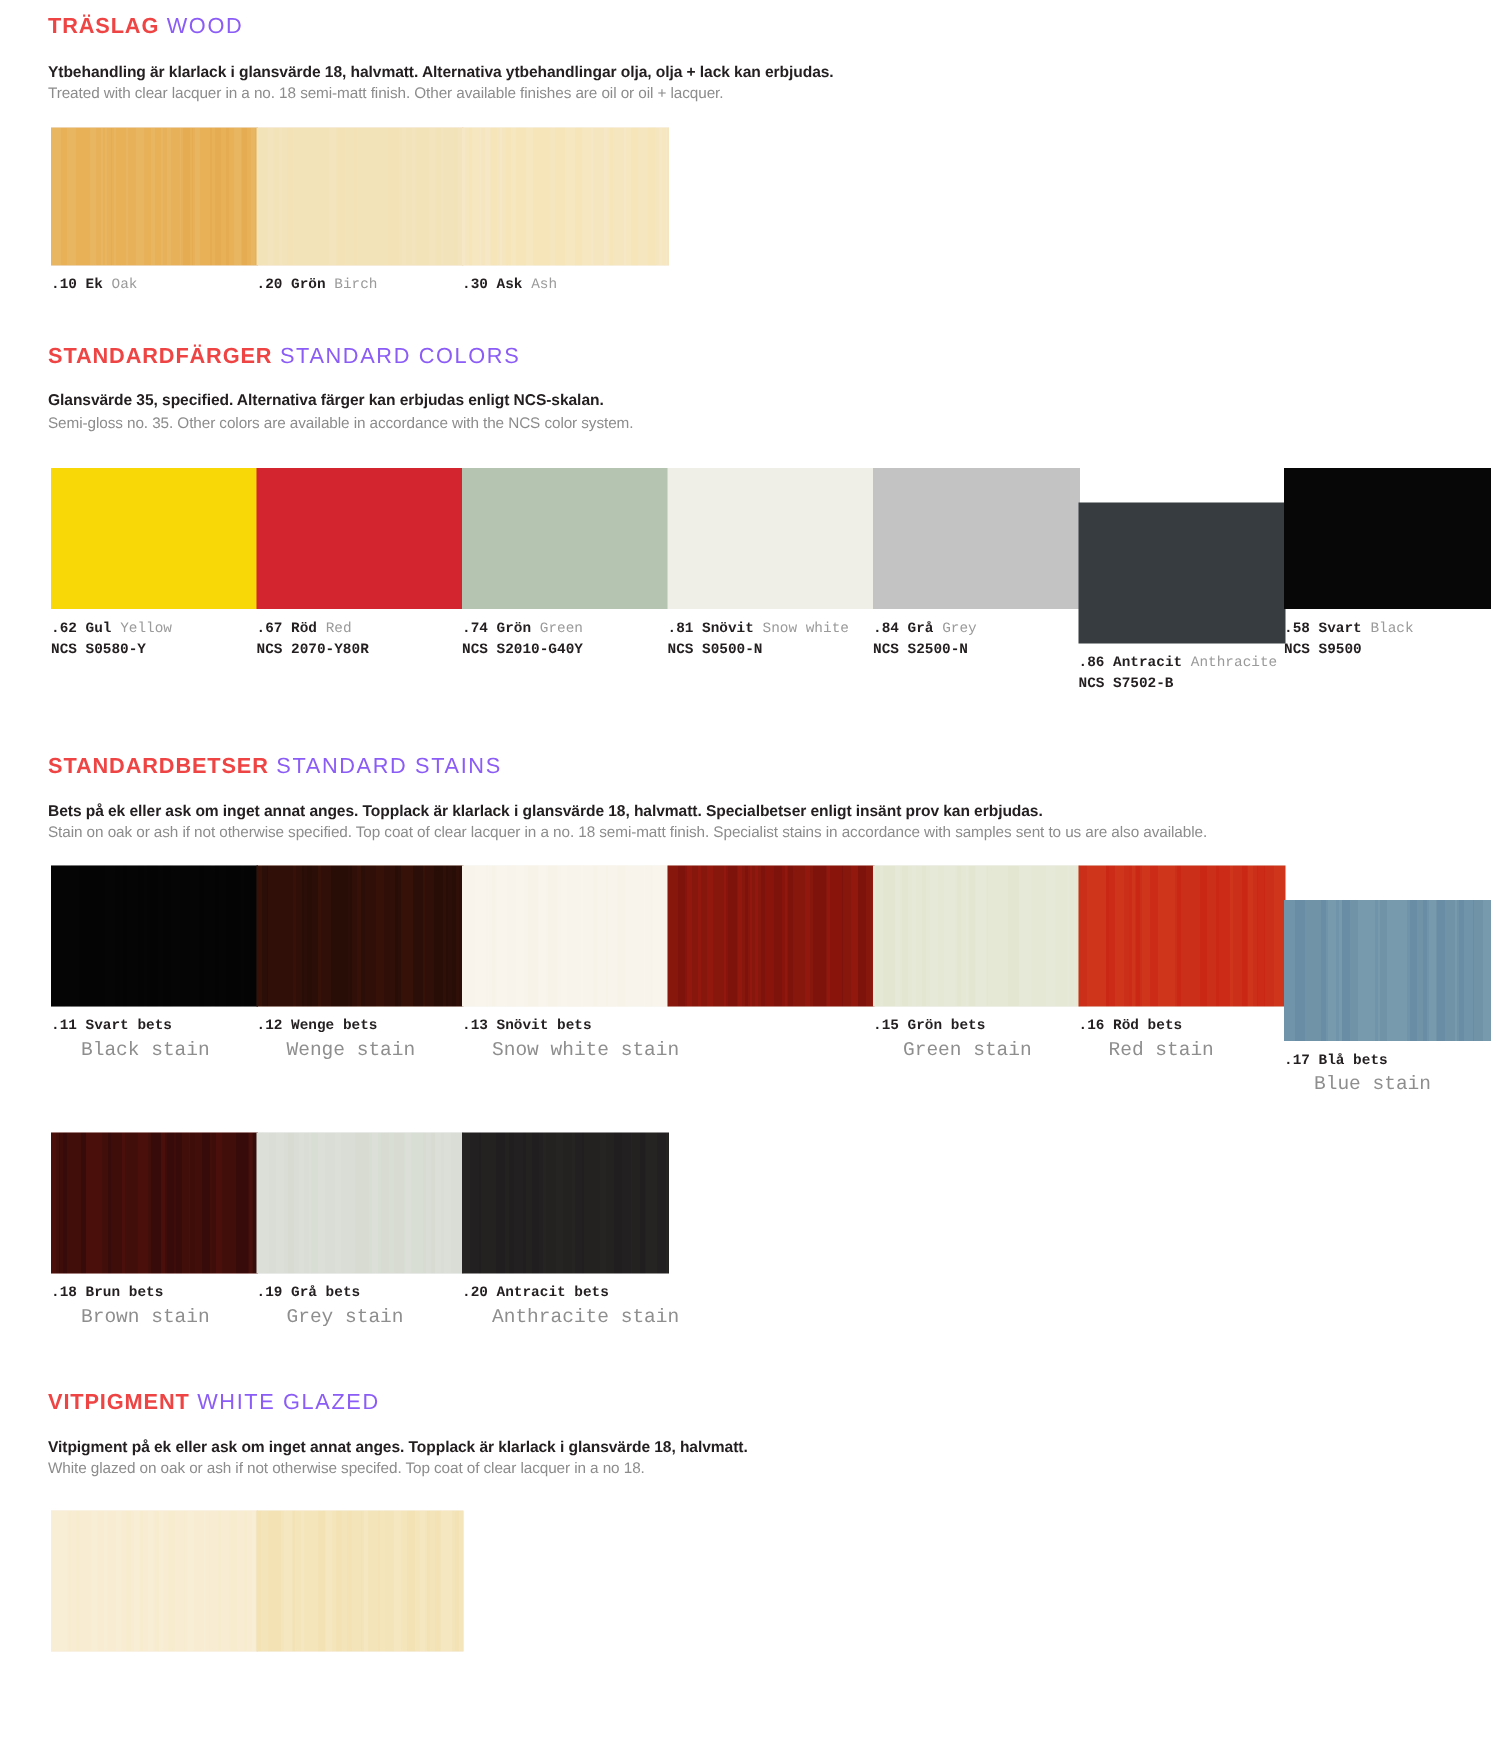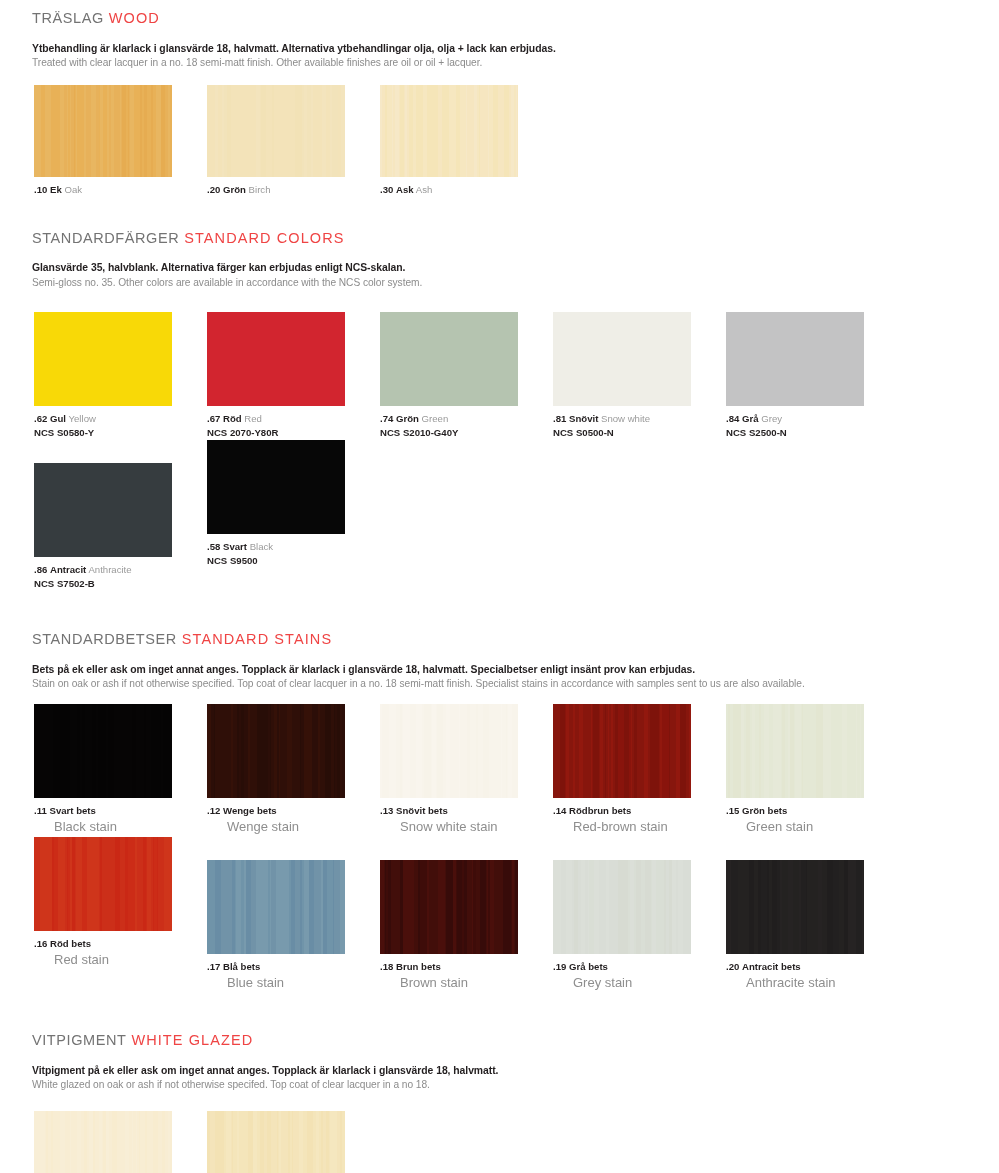--- a/index.html
+++ b/index.html
@@ -17,22 +17,22 @@
   
   .section { padding: 0 0 0 0; }
   .sec-head {
     margin: 0;
     padding: 0 0 0 32px;
     font-size: 14.5px;
     letter-spacing: .04em;
     line-height: 1.1;
     white-space: nowrap;
   }
-  .sec-head .sv { font-weight: 400; color: #737373; }
-  .sec-head .en { font-weight: 400; color: #ef4444; letter-spacing: .075em; margin-left: 5px; }
+  .sec-head .sv { font-weight: 700; color: #ef4444; }
+  .sec-head .en { font-weight: 400; color: #8b5cf6; letter-spacing: .075em; margin-left: 5px; }
 
   .sec-desc { padding: 0 0 0 32px; margin: 0; }
   .sec-desc .sv {
     display: block;
     font-size: 10.4px;
     font-weight: 700;
     color: #231f20;
     line-height: 1.45;
     letter-spacing: -0.005em;
   }
@@ -40,21 +40,21 @@
     display: block;
     font-size: 10.2px;
     font-weight: 400;
     color: #8c8c8c;
     line-height: 1.45;
     letter-spacing: -0.005em;
   }
 
   
   .grid { padding: 0 0 0 34px; display: flex; flex-wrap: wrap; }
-  .cell { width: 173px; }
+  .cell { width: 137px; font-family: Liberation Mono, monospace; }
 
   .swatch {
     width: 138px;
     height: 94px;
     position: relative;
     overflow: hidden;
     background-repeat: no-repeat;
   }
   .swatch.wood { height: 92px; }
 
@@ -110,21 +110,21 @@
           </div>
           <div class="labels">
             <div class="l-row"><span class="l-code">.30</span> <span class="l-sv">Ask</span> <span class="l-en">Ash</span></div>
           </div>
         </div>
       </div>
     </div>
     <div class="section" style="margin-top: 34px;">
       <h2 class="sec-head"><span class="sv">STANDARDFÄRGER</span><span class="en">STANDARD COLORS</span></h2>
       <div class="sec-desc" style="margin-top: 14px;">
-        <span class="sv">Glansvärde 35, halvblank. Alternativa färger kan erbjudas enligt NCS-skalan.</span>
+        <span class="sv">Glansvärde 35, specified. Alternativa färger kan erbjudas enligt NCS-skalan.</span>
         <span class="en">Semi-gloss no. 35. Other colors are available in accordance with the NCS color system.</span>
       </div>
       <div class="grid" style="margin-top: 22px;">
         <div class="cell">
           <div class="swatch" style="background: rgb(248, 217, 7);"></div>
           <div class="labels">
             <div class="l-row"><span class="l-code">.62</span> <span class="l-sv">Gul</span> <span class="l-en">Yellow</span></div>
             <div class="l-ncs">NCS S0580-Y</div>
           </div>
         </div>
@@ -207,24 +207,20 @@
           <div class="labels">
             <div class="l-row"><span class="l-code">.13</span> <span class="l-sv">Snövit bets</span></div>
             <div class="l-en-below">Snow white stain</div>
           </div>
         </div>
         <div class="cell">
           <div class="swatch" style="background: rgb(126, 35, 24);">
             <div class="grain" style="background-image: linear-gradient(90deg, rgb(168, 67, 44) 0%, rgb(168, 67, 44) 4.07%, rgb(168, 67, 44) 4.07%, rgb(168, 67, 44) 5.22%, rgb(126, 35, 24) 5.22%, rgb(126, 35, 24) 9.39%, rgb(168, 67, 44) 9.39%, rgb(168, 67, 44) 11.69%, rgb(168, 67, 44) 11.69%, rgb(168, 67, 44) 14.48%, rgb(168, 67, 44) 14.48%, rgb(168, 67, 44) 17.37%, rgb(168, 67, 44) 17.37%, rgb(168, 67, 44) 19.01%, rgb(168, 67, 44) 19.01%, rgb(168, 67, 44) 22.64%, rgb(168, 67, 44) 22.64%, rgb(168, 67, 44) 23.83%, rgb(168, 67, 44) 23.83%, rgb(168, 67, 44) 27.05%, rgb(168, 67, 44) 27.05%, rgb(168, 67, 44) 28.46%, rgb(126, 35, 24) 28.46%, rgb(126, 35, 24) 32.1%, rgb(126, 35, 24) 32.1%, rgb(126, 35, 24) 33.46%, rgb(168, 67, 44) 33.46%, rgb(168, 67, 44) 37.54%, rgb(126, 35, 24) 37.54%, rgb(126, 35, 24) 38.66%, rgb(168, 67, 44) 38.66%, rgb(168, 67, 44) 42.67%, rgb(168, 67, 44) 42.67%, rgb(168, 67, 44) 45.22%, rgb(126, 35, 24) 45.22%, rgb(126, 35, 24) 46.83%, rgb(126, 35, 24) 46.83%, rgb(126, 35, 24) 48.92%, rgb(126, 35, 24) 48.92%, rgb(126, 35, 24) 50.3%, rgb(126, 35, 24) 50.3%, rgb(126, 35, 24) 53.12%, rgb(126, 35, 24) 53.12%, rgb(126, 35, 24) 56.65%, rgb(168, 67, 44) 56.65%, rgb(168, 67, 44) 58.34%, rgb(126, 35, 24) 58.34%, rgb(126, 35, 24) 60.82%, rgb(168, 67, 44) 60.82%, rgb(168, 67, 44) 63.51%, rgb(168, 67, 44) 63.51%, rgb(168, 67, 44) 64.71%, rgb(168, 67, 44) 64.71%, rgb(168, 67, 44) 66.45%, rgb(168, 67, 44) 66.45%, rgb(168, 67, 44) 70.52%, rgb(126, 35, 24) 70.52%, rgb(126, 35, 24) 74.99%, rgb(126, 35, 24) 74.99%, rgb(126, 35, 24) 76.71%, rgb(168, 67, 44) 76.71%, rgb(168, 67, 44) 78.73%, rgb(126, 35, 24) 78.73%, rgb(126, 35, 24) 81.15%, rgb(126, 35, 24) 81.15%, rgb(126, 35, 24) 84.7%, rgb(168, 67, 44) 84.7%, rgb(168, 67, 44) 89.18%, rgb(168, 67, 44) 89.18%, rgb(168, 67, 44) 92.15%, rgb(126, 35, 24) 92.15%, rgb(126, 35, 24) 93.73%, rgb(126, 35, 24) 93.73%, rgb(126, 35, 24) 96.11%, rgb(168, 67, 44) 96.11%, rgb(168, 67, 44) 99.98%, rgb(168, 67, 44) 99.98%, rgb(168, 67, 44) 103.71%); opacity: 0.55;"></div>
             <div class="grain2" style="background-image: linear-gradient(90deg, rgb(126, 35, 24) 0%, rgb(126, 35, 24) 2.23%, rgb(126, 35, 24) 2.23%, rgb(126, 35, 24) 6.05%, rgb(126, 35, 24) 6.05%, rgb(126, 35, 24) 8.37%, rgb(168, 67, 44) 8.37%, rgb(168, 67, 44) 11.72%, rgb(126, 35, 24) 11.72%, rgb(126, 35, 24) 14.62%, rgb(168, 67, 44) 14.62%, rgb(168, 67, 44) 16.02%, rgb(126, 35, 24) 16.02%, rgb(126, 35, 24) 18.94%, rgb(168, 67, 44) 18.94%, rgb(168, 67, 44) 22.03%, rgb(126, 35, 24) 22.03%, rgb(126, 35, 24) 25.12%, rgb(126, 35, 24) 25.12%, rgb(126, 35, 24) 27.19%, rgb(168, 67, 44) 27.19%, rgb(168, 67, 44) 29.31%, rgb(126, 35, 24) 29.31%, rgb(126, 35, 24) 31.04%, rgb(126, 35, 24) 31.04%, rgb(126, 35, 24) 33%, rgb(126, 35, 24) 33%, rgb(126, 35, 24) 34.11%, rgb(168, 67, 44) 34.11%, rgb(168, 67, 44) 35.95%, rgb(126, 35, 24) 35.95%, rgb(126, 35, 24) 39.66%, rgb(168, 67, 44) 39.66%, rgb(168, 67, 44) 40.86%, rgb(126, 35, 24) 40.86%, rgb(126, 35, 24) 42.03%, rgb(168, 67, 44) 42.03%, rgb(168, 67, 44) 43.67%, rgb(126, 35, 24) 43.67%, rgb(126, 35, 24) 47.2%, rgb(168, 67, 44) 47.2%, rgb(168, 67, 44) 51.45%, rgb(126, 35, 24) 51.45%, rgb(126, 35, 24) 55.15%, rgb(168, 67, 44) 55.15%, rgb(168, 67, 44) 57.58%, rgb(126, 35, 24) 57.58%, rgb(126, 35, 24) 59.58%, rgb(126, 35, 24) 59.58%, rgb(126, 35, 24) 63.79%, rgb(126, 35, 24) 63.79%, rgb(126, 35, 24) 66.23%, rgb(168, 67, 44) 66.23%, rgb(168, 67, 44) 68.6%, rgb(126, 35, 24) 68.6%, rgb(126, 35, 24) 72.91%, rgb(126, 35, 24) 72.91%, rgb(126, 35, 24) 74.18%, rgb(126, 35, 24) 74.18%, rgb(126, 35, 24) 77.27%, rgb(168, 67, 44) 77.27%, rgb(168, 67, 44) 79.01%, rgb(168, 67, 44) 79.01%, rgb(168, 67, 44) 82.49%, rgb(168, 67, 44) 82.49%, rgb(168, 67, 44) 84.36%, rgb(126, 35, 24) 84.36%, rgb(126, 35, 24) 88.8%, rgb(168, 67, 44) 88.8%, rgb(168, 67, 44) 92.18%, rgb(126, 35, 24) 92.18%, rgb(126, 35, 24) 95.46%, rgb(126, 35, 24) 95.46%, rgb(126, 35, 24) 98.77%, rgb(168, 67, 44) 98.77%, rgb(168, 67, 44) 100.89%); opacity: 0.28;"></div>
           </div>
-          <div class="labels">
-            <div class="l-row"><span class="l-code">.14</span> <span class="l-sv">Rödbrun bets</span></div>
-            <div class="l-en-below">Red-brown stain</div>
-          </div>
         </div>
         <div class="cell">
           <div class="swatch" style="background: rgb(217, 221, 201);">
             <div class="grain" style="background-image: linear-gradient(90deg, rgb(217, 221, 201) 0%, rgb(217, 221, 201) 1.42%, rgb(197, 195, 168) 1.42%, rgb(197, 195, 168) 3.31%, rgb(197, 195, 168) 3.31%, rgb(197, 195, 168) 7.34%, rgb(197, 195, 168) 7.34%, rgb(197, 195, 168) 10.69%, rgb(217, 221, 201) 10.69%, rgb(217, 221, 201) 14.24%, rgb(197, 195, 168) 14.24%, rgb(197, 195, 168) 18.66%, rgb(217, 221, 201) 18.66%, rgb(217, 221, 201) 20.88%, rgb(197, 195, 168) 20.88%, rgb(197, 195, 168) 23.42%, rgb(197, 195, 168) 23.42%, rgb(197, 195, 168) 24.8%, rgb(197, 195, 168) 24.8%, rgb(197, 195, 168) 27.38%, rgb(217, 221, 201) 27.38%, rgb(217, 221, 201) 30.76%, rgb(217, 221, 201) 30.76%, rgb(217, 221, 201) 33.61%, rgb(217, 221, 201) 33.61%, rgb(217, 221, 201) 35.75%, rgb(217, 221, 201) 35.75%, rgb(217, 221, 201) 39.57%, rgb(197, 195, 168) 39.57%, rgb(197, 195, 168) 42.72%, rgb(197, 195, 168) 42.72%, rgb(197, 195, 168) 44.77%, rgb(217, 221, 201) 44.77%, rgb(217, 221, 201) 46.35%, rgb(197, 195, 168) 46.35%, rgb(197, 195, 168) 49.76%, rgb(217, 221, 201) 49.76%, rgb(217, 221, 201) 53.21%, rgb(217, 221, 201) 53.21%, rgb(217, 221, 201) 54.4%, rgb(197, 195, 168) 54.4%, rgb(197, 195, 168) 55.79%, rgb(217, 221, 201) 55.79%, rgb(217, 221, 201) 59.84%, rgb(217, 221, 201) 59.84%, rgb(217, 221, 201) 63.64%, rgb(217, 221, 201) 63.64%, rgb(217, 221, 201) 65.23%, rgb(197, 195, 168) 65.23%, rgb(197, 195, 168) 66.83%, rgb(197, 195, 168) 66.83%, rgb(197, 195, 168) 70.57%, rgb(217, 221, 201) 70.57%, rgb(217, 221, 201) 72.33%, rgb(217, 221, 201) 72.33%, rgb(217, 221, 201) 76.36%, rgb(197, 195, 168) 76.36%, rgb(197, 195, 168) 78.49%, rgb(197, 195, 168) 78.49%, rgb(197, 195, 168) 81.53%, rgb(197, 195, 168) 81.53%, rgb(197, 195, 168) 83.8%, rgb(217, 221, 201) 83.8%, rgb(217, 221, 201) 87.31%, rgb(217, 221, 201) 87.31%, rgb(217, 221, 201) 90.46%, rgb(217, 221, 201) 90.46%, rgb(217, 221, 201) 94.72%, rgb(197, 195, 168) 94.72%, rgb(197, 195, 168) 96.93%, rgb(217, 221, 201) 96.93%, rgb(217, 221, 201) 100.16%); opacity: 0.55;"></div>
             <div class="grain2" style="background-image: linear-gradient(90deg, rgb(197, 195, 168) 0%, rgb(197, 195, 168) 3.16%, rgb(217, 221, 201) 3.16%, rgb(217, 221, 201) 4.75%, rgb(197, 195, 168) 4.75%, rgb(197, 195, 168) 6.85%, rgb(197, 195, 168) 6.85%, rgb(197, 195, 168) 10.73%, rgb(217, 221, 201) 10.73%, rgb(217, 221, 201) 12.9%, rgb(197, 195, 168) 12.9%, rgb(197, 195, 168) 15.2%, rgb(197, 195, 168) 15.2%, rgb(197, 195, 168) 17.13%, rgb(217, 221, 201) 17.13%, rgb(217, 221, 201) 19.85%, rgb(217, 221, 201) 19.85%, rgb(217, 221, 201) 23.82%, rgb(197, 195, 168) 23.82%, rgb(197, 195, 168) 25.65%, rgb(217, 221, 201) 25.65%, rgb(217, 221, 201) 30.02%, rgb(217, 221, 201) 30.02%, rgb(217, 221, 201) 31.49%, rgb(197, 195, 168) 31.49%, rgb(197, 195, 168) 32.8%, rgb(197, 195, 168) 32.8%, rgb(197, 195, 168) 34.27%, rgb(217, 221, 201) 34.27%, rgb(217, 221, 201) 36.96%, rgb(217, 221, 201) 36.96%, rgb(217, 221, 201) 38.49%, rgb(217, 221, 201) 38.49%, rgb(217, 221, 201) 40.41%, rgb(197, 195, 168) 40.41%, rgb(197, 195, 168) 42.42%, rgb(217, 221, 201) 42.42%, rgb(217, 221, 201) 46.03%, rgb(197, 195, 168) 46.03%, rgb(197, 195, 168) 49.51%, rgb(217, 221, 201) 49.51%, rgb(217, 221, 201) 53.44%, rgb(217, 221, 201) 53.44%, rgb(217, 221, 201) 55.31%, rgb(197, 195, 168) 55.31%, rgb(197, 195, 168) 59.19%, rgb(197, 195, 168) 59.19%, rgb(197, 195, 168) 61.99%, rgb(197, 195, 168) 61.99%, rgb(197, 195, 168) 66.25%, rgb(197, 195, 168) 66.25%, rgb(197, 195, 168) 70.49%, rgb(217, 221, 201) 70.49%, rgb(217, 221, 201) 73.65%, rgb(217, 221, 201) 73.65%, rgb(217, 221, 201) 75.35%, rgb(217, 221, 201) 75.35%, rgb(217, 221, 201) 77.65%, rgb(217, 221, 201) 77.65%, rgb(217, 221, 201) 80.38%, rgb(217, 221, 201) 80.38%, rgb(217, 221, 201) 82.52%, rgb(217, 221, 201) 82.52%, rgb(217, 221, 201) 85.11%, rgb(217, 221, 201) 85.11%, rgb(217, 221, 201) 87.75%, rgb(197, 195, 168) 87.75%, rgb(197, 195, 168) 91.05%, rgb(197, 195, 168) 91.05%, rgb(197, 195, 168) 93.92%, rgb(217, 221, 201) 93.92%, rgb(217, 221, 201) 97.95%, rgb(197, 195, 168) 97.95%, rgb(197, 195, 168) 100.86%); opacity: 0.28;"></div>
           </div>
           <div class="labels">
             <div class="l-row"><span class="l-code">.15</span> <span class="l-sv">Grön bets</span></div>
             <div class="l-en-below">Green stain</div>
           </div>

